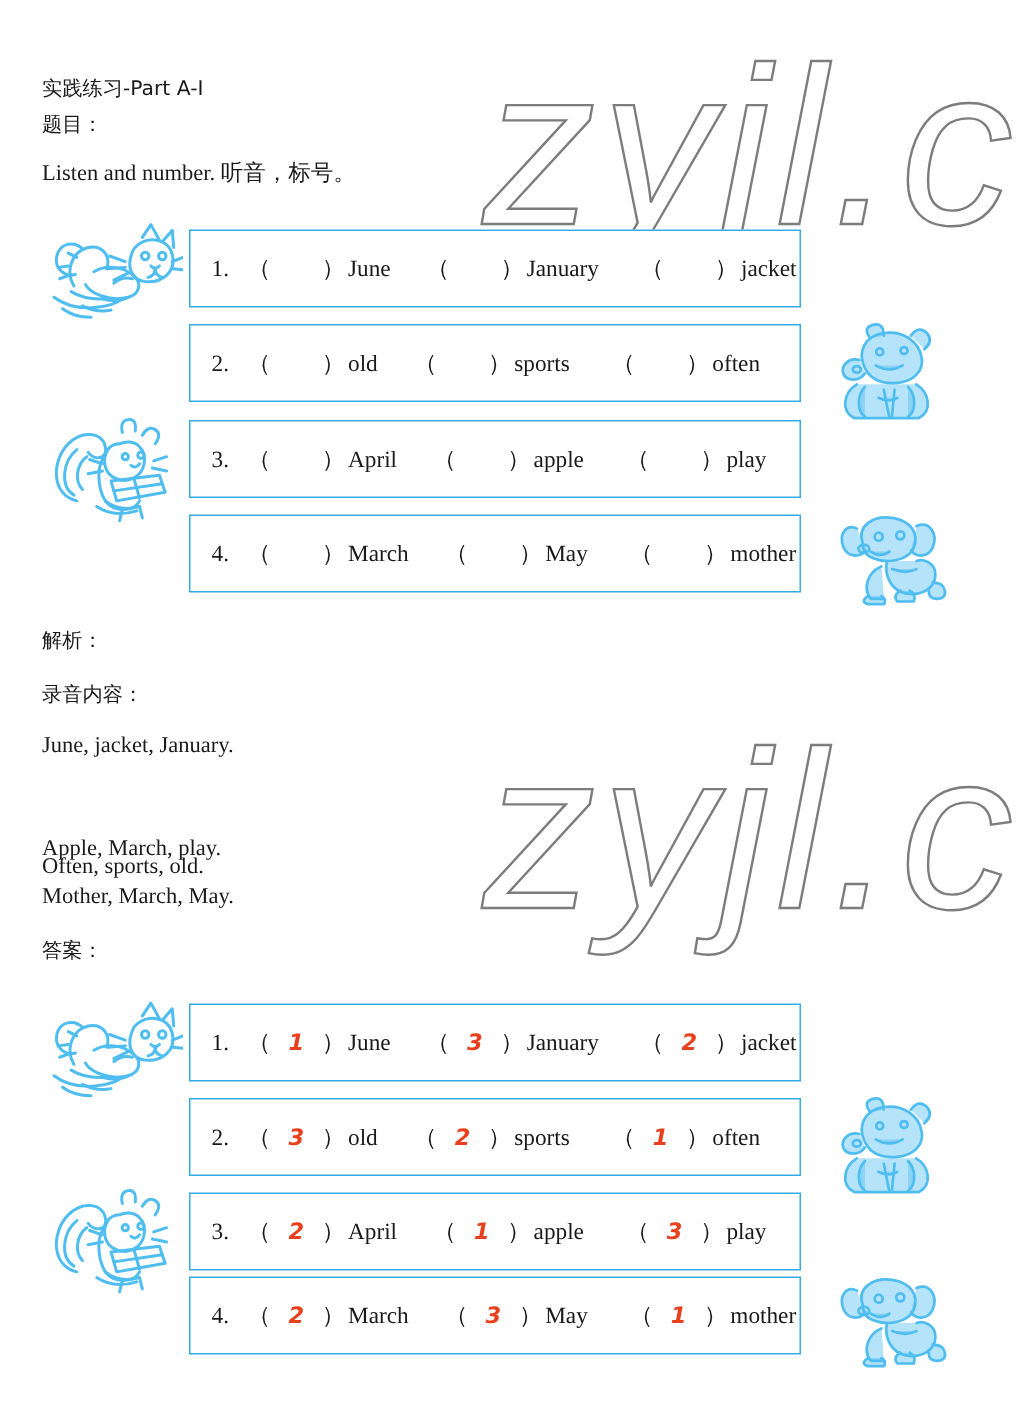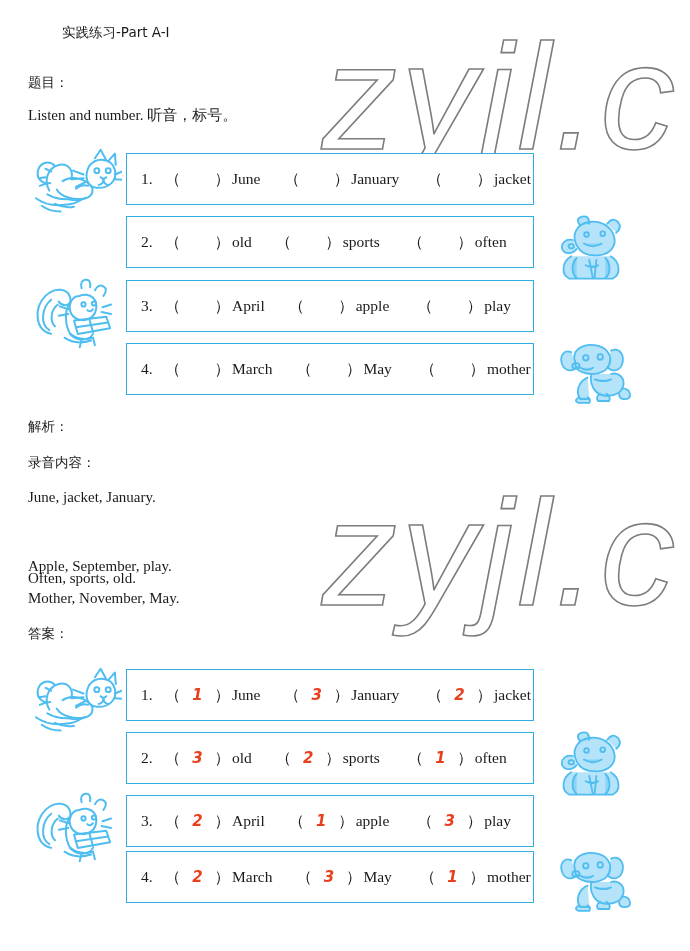--- a/index.html
+++ b/index.html
@@ -112,21 +112,21 @@
   .art svg { display: block; }
 </style>
 </head>
 <body>
 
 <div class="watermark wm-top">zyjl.c</div>
 <div class="watermark wm-bot">zyjl.c</div>
 
 <div class="page">
 
-  <div class="txt-line txt-cn" style="top:24px;margin-left:34px;">实践练习-Part A-I</div>
+  <div class="txt-line txt-cn" style="top:50px;">实践练习-Part A-I</div>
   <div class="txt-line txt-cn" style="top:74px;">题目：</div>
   <div class="txt-line" style="top:106px;">Listen and number. 听音，标号。</div>
 
   <div id="question-boxes">
       <div class="qbox" style="top: 153px;">
         <div class="qrow">
           <span class="qnum">1.</span>
           <span class="slot">
             <span class="paren">（</span>
             <span class="blank"></span>
@@ -223,22 +223,22 @@
             <span class="word">mother</span>
           </span>
         </div>
       </div>
     </div>
 
   <div class="txt-line txt-cn" style="top:418px;font-family:Liberation Mono, monospace;">解析：</div>
   <div class="txt-line txt-cn" style="top:454px;">录音内容：</div>
   <div class="txt-line" style="top:489px;text-align:center;">June, jacket, January.</div>
   <div class="txt-line" style="top:527px;margin-top:43px;">Often, sports, old.</div>
-  <div class="txt-line" style="top:558px;">Apple, September, play.</div>
-  <div class="txt-line" style="top:590px;">Mother, November, May.</div>
+  <div class="txt-line" style="top:558px;">Apple, March, play.</div>
+  <div class="txt-line" style="top:590px;">Mother, March, May.</div>
   <div class="txt-line txt-cn" style="top:625px;">答案：</div>
 
   <div id="answer-boxes">
       <div class="qbox" style="top: 669px;">
         <div class="qrow">
           <span class="qnum">1.</span>
           <span class="slot">
             <span class="paren">（</span>
             <span class="blank ans">1</span>
             <span class="paren">）</span>

